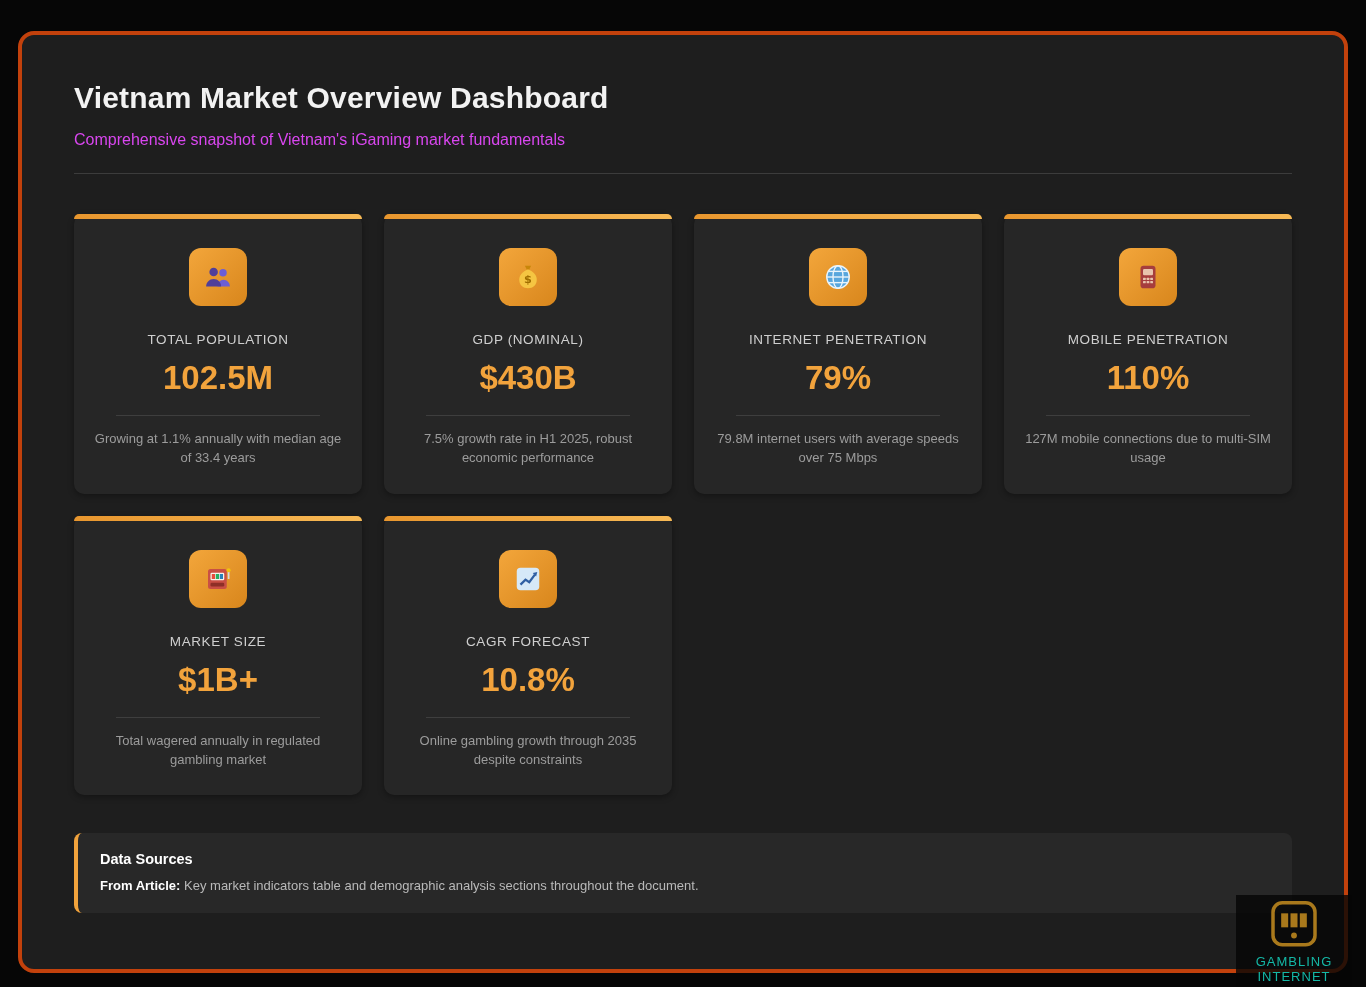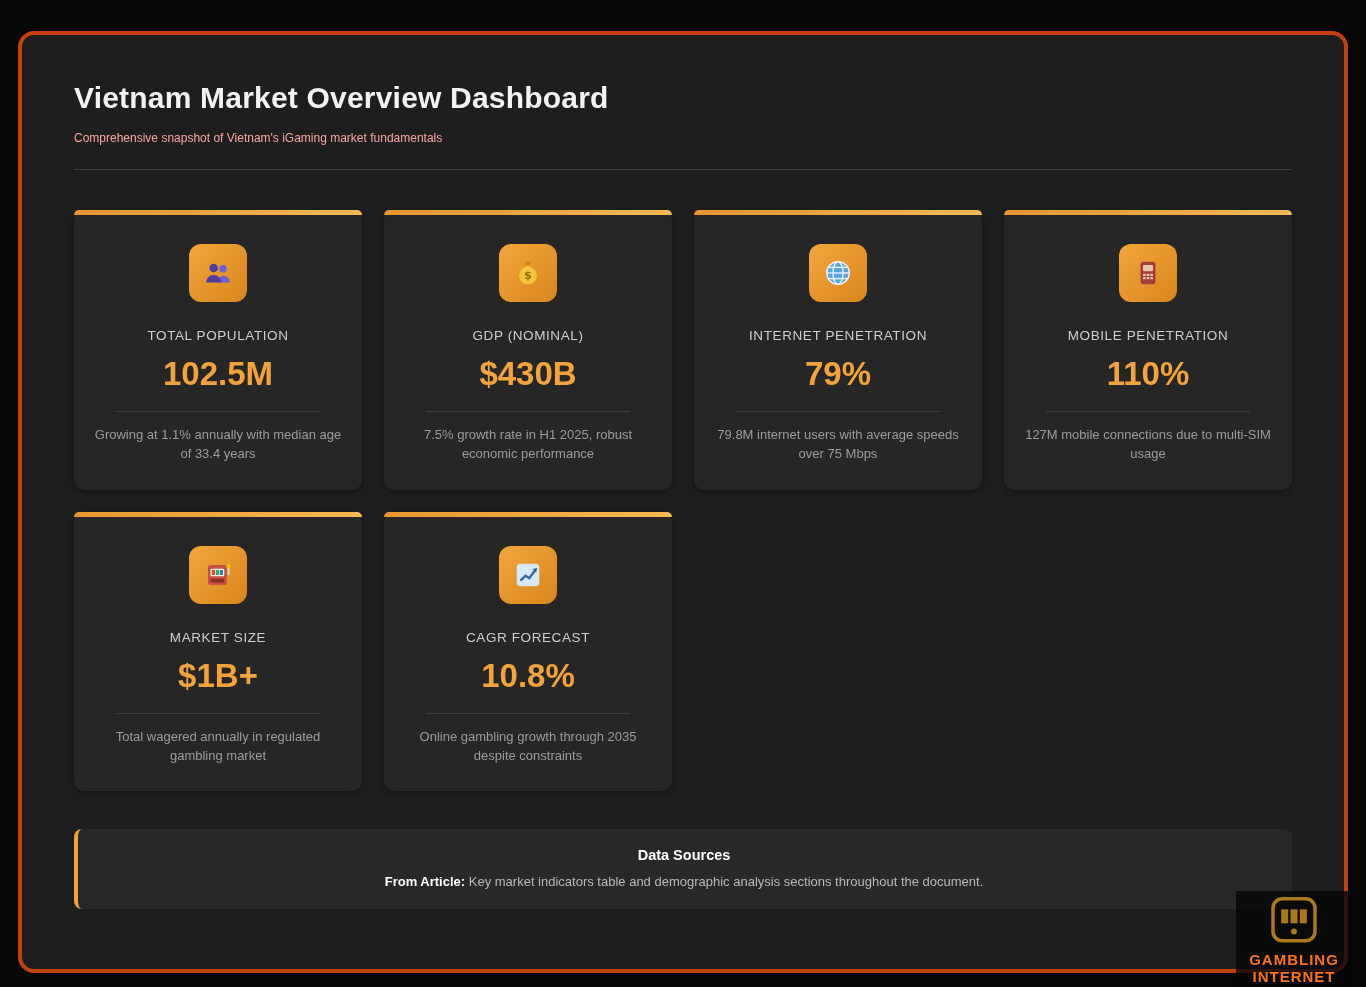--- a/index.html
+++ b/index.html
@@ -21,22 +21,22 @@
   }
   .page-title {
     margin: 0;
     font-size: 30px;
     font-weight: 700;
     color: #f2f2f2;
     letter-spacing: 0.2px;
   }
   .page-subtitle {
     margin: 16px 0 0 0;
-    font-size: 12px;
-    color: #fca5a5;
+    font-size: 16px;
+    color: #d946ef;
   }
   .header-divider {
     margin-top: 24px;
     border: none;
     border-top: 1px solid #3c3c3c;
   }
   .stats-grid {
     margin-top: 40px;
     display: grid;
     grid-template-columns: repeat(4, 1fr);
@@ -91,21 +91,20 @@
     line-height: 1.45;
     color: #9c9c9c;
     max-width: 252px;
   }
   .data-sources {
     margin-top: 38px;
     background: #282828;
     border-left: 4px solid #f2a33c;
     border-radius: 8px;
     padding: 18px 24px 20px 22px;
-    text-align: center;
   }
   .ds-title {
     margin: 0;
     font-size: 14.5px;
     font-weight: 700;
     color: #ffffff;
   }
   .ds-text {
     margin: 11px 0 0 0;
     font-size: 13px;
@@ -115,24 +114,24 @@
   .watermark {
     position: absolute;
     right: 14px; bottom: 0;
     width: 116px;
     text-align: center;
     background: rgba(5,5,5,0.8);
     padding: 4px 2px 2px 2px;
     z-index: 5;
   }
   .watermark-text {
-    font-size: 15px;
-    font-weight: 700;
+    font-size: 13px;
+    font-weight: 400;
     letter-spacing: 1px;
-    color: #f97316;
+    color: #14b8a6;
     line-height: 1.15;
   }
 </style>
 </head>
 <body>
 
 <div class="panel">
 
   <h1 class="page-title">Vietnam Market Overview Dashboard</h1>
   <p class="page-subtitle">Comprehensive snapshot of Vietnam's iGaming market fundamentals</p>

